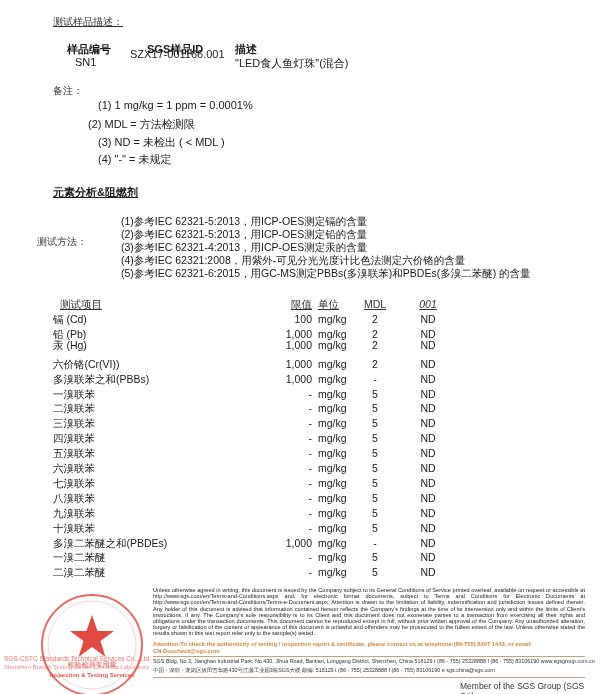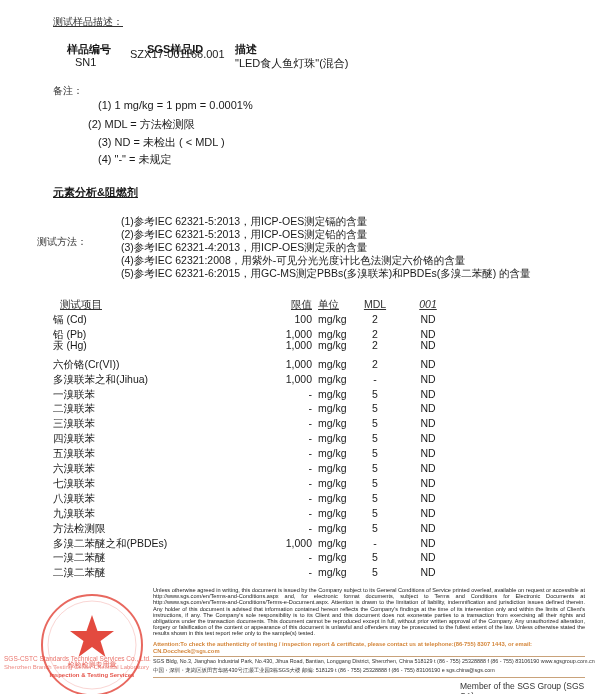--- a/index.html
+++ b/index.html
@@ -86,21 +86,21 @@
       <span class="tcell c-res">ND</span>
     </div>
     <div class="row" style="top: 357.7px;">
       <span class="tcell c-name">六价铬(Cr(VI))</span>
       <span class="tcell c-limit">1,000</span>
       <span class="tcell c-unit">mg/kg</span>
       <span class="tcell c-mdl">2</span>
       <span class="tcell c-res">ND</span>
     </div>
     <div class="row" style="top: 372.6px;">
-      <span class="tcell c-name">多溴联苯之和(Jihua)</span>
+      <span class="tcell c-name">多溴联苯之和(PBBs)</span>
       <span class="tcell c-limit">1,000</span>
       <span class="tcell c-unit">mg/kg</span>
       <span class="tcell c-mdl">-</span>
       <span class="tcell c-res">ND</span>
     </div>
     <div class="row" style="top: 387.5px; padding-left: 24px;">
       <span class="tcell c-name">一溴联苯</span>
       <span class="tcell c-limit">-</span>
       <span class="tcell c-unit">mg/kg</span>
       <span class="tcell c-mdl">5</span>
@@ -156,21 +156,21 @@
       <span class="tcell c-res">ND</span>
     </div>
     <div class="row" style="top: 506.7px;">
       <span class="tcell c-name">九溴联苯</span>
       <span class="tcell c-limit">-</span>
       <span class="tcell c-unit">mg/kg</span>
       <span class="tcell c-mdl">5</span>
       <span class="tcell c-res">ND</span>
     </div>
     <div class="row" style="top: 521.6px;">
-      <span class="tcell c-name">方法检测限</span>
+      <span class="tcell c-name">十溴联苯</span>
       <span class="tcell c-limit">-</span>
       <span class="tcell c-unit">mg/kg</span>
       <span class="tcell c-mdl">5</span>
       <span class="tcell c-res">ND</span>
     </div>
     <div class="row" style="top: 536.5px;">
       <span class="tcell c-name">多溴二苯醚之和(PBDEs)</span>
       <span class="tcell c-limit">1,000</span>
       <span class="tcell c-unit">mg/kg</span>
       <span class="tcell c-mdl">-</span>

